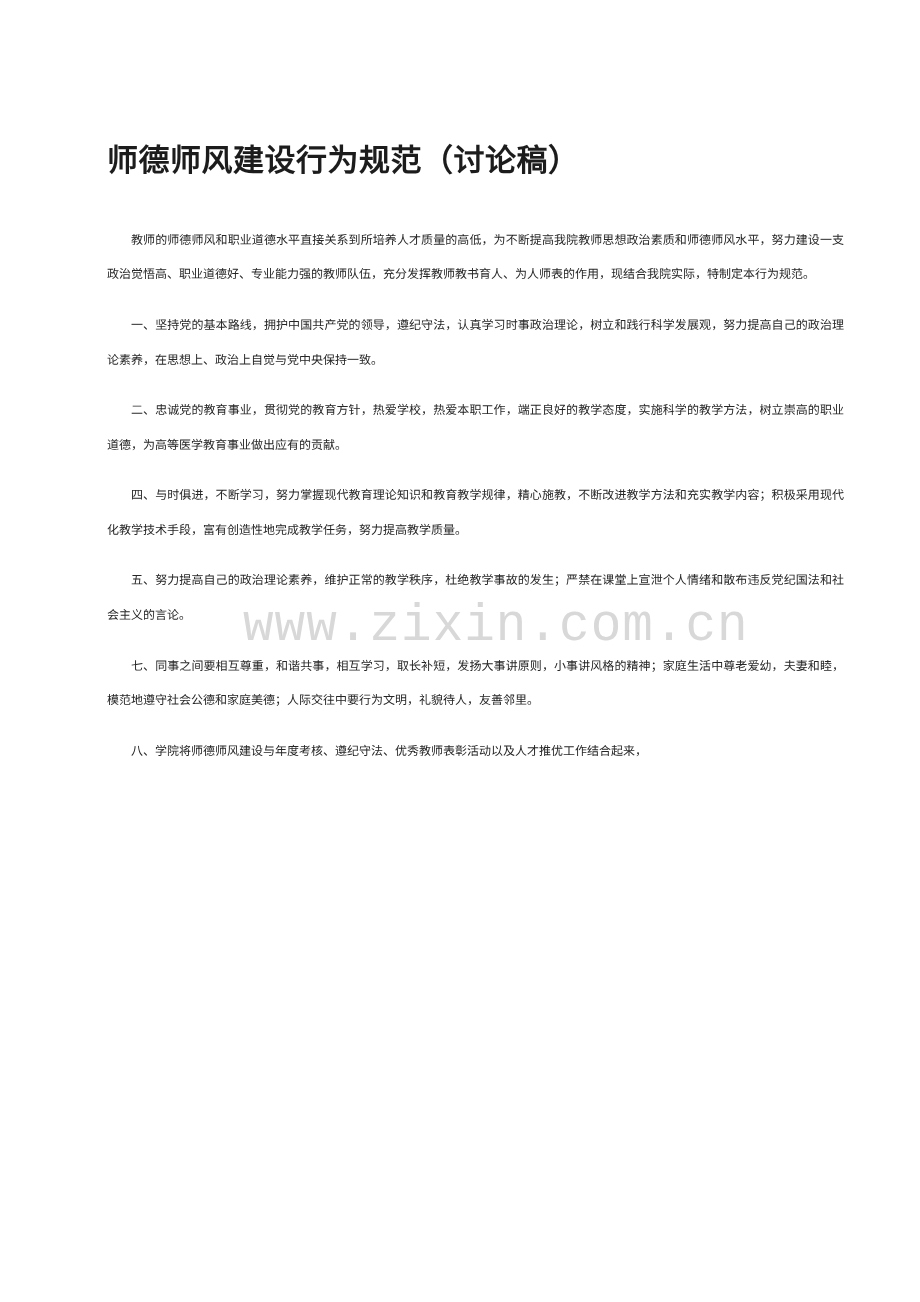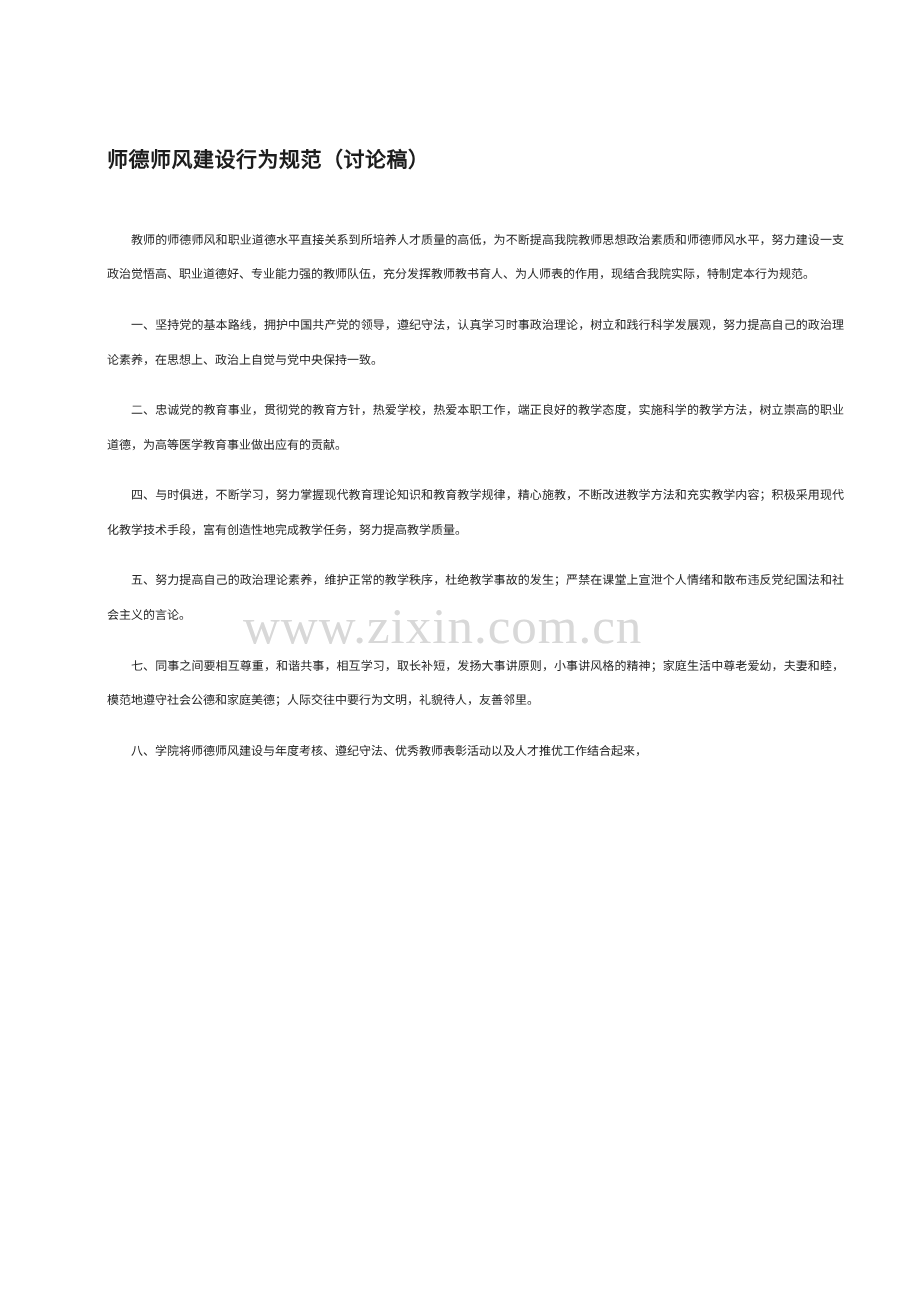--- a/index.html
+++ b/index.html
@@ -17,38 +17,38 @@
     width: 920px;
     height: 1302px;
     background: #ffffff;
     overflow: hidden;
   }
   .watermark {
     position: absolute;
     left: 243px;
     top: 601px;
     z-index: 0;
-    font-family: Liberation Serif, serif;
+    font-family: Liberation Mono, monospace;
     font-size: 51px;
     line-height: 51px;
     color: #d8d8d8;
     white-space: nowrap;
     letter-spacing: 1px;
     user-select: none;
   }
   .content {
     position: absolute;
     left: 107px;
     top: 0;
     width: 737px;
     z-index: 1;
   }
   .doc-title {
     margin: 144px 0 46px 0;
-    font-size: 21px;
+    font-size: 31px;
     line-height: 33px;
     font-weight: bold;
     color: #1c1c1c;
     letter-spacing: 0.5px;
   }
   p.body-par {
     margin: 0 0 16.3px 0;
     font-size: 12px;
     line-height: 34.4px;
     color: #262626;

